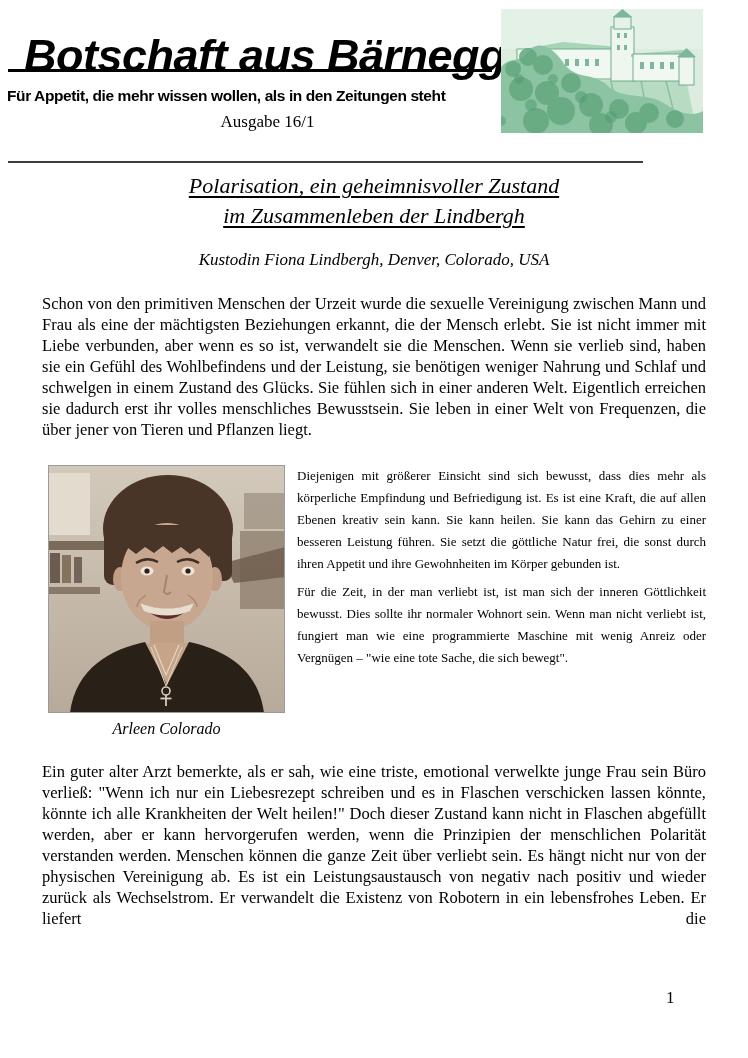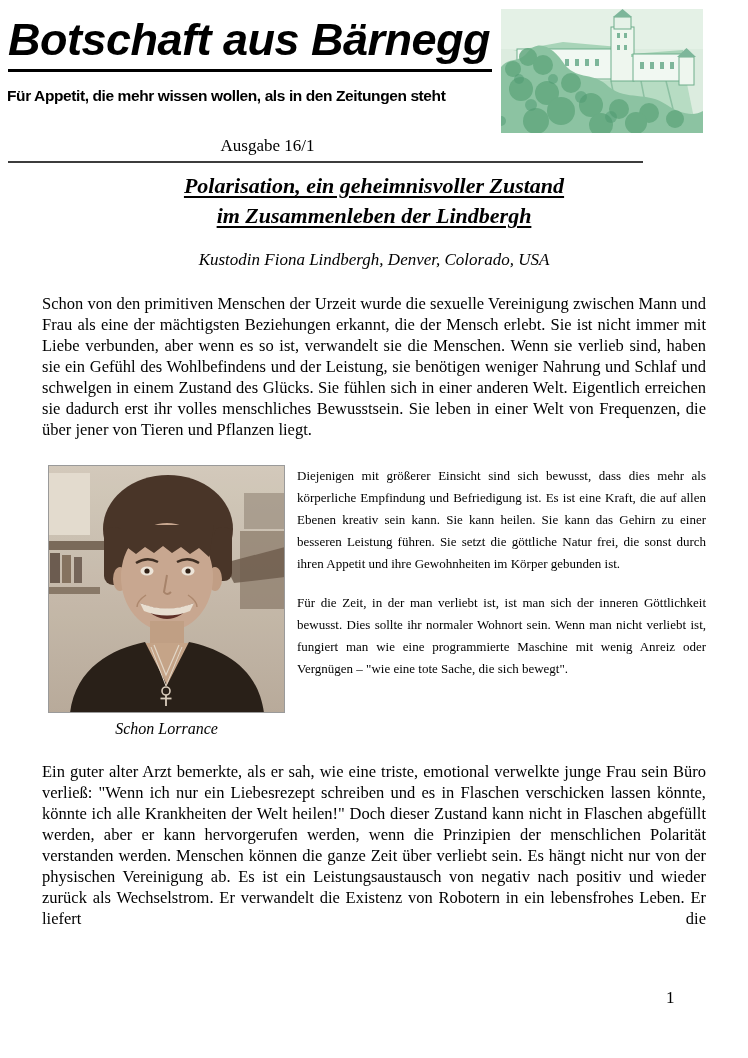--- a/index.html
+++ b/index.html
@@ -3,54 +3,54 @@
 <meta charset="utf-8">
 <style>
   html,body{margin:0;padding:0;background:#fff;}
   .page{
     position:relative;width:748px;height:1058px;background:#ffffff;
     font-family:"Liberation Serif",serif;color:#000;overflow:hidden;
   }
   
   .masthead{position:relative;height:148px;}
   .mast-title{
-    position:absolute;left:8px;top:14px;margin:0;
+    position:absolute;left:8px;top:14px;margin:16px;
     font-family:"Liberation Sans",sans-serif;font-weight:bold;font-style:italic;
     font-size:45px;letter-spacing:-0.5px;white-space:nowrap;
   }
   .mast-rule{position:absolute;left:8px;top:69px;width:484px;height:3px;background:#000;}
   .mast-subtitle{
     position:absolute;left:7px;top:87px;
     font-family:"Liberation Sans",sans-serif;font-weight:bold;
     font-size:15.5px;letter-spacing:-0.4px;white-space:nowrap;
   }
-  .mast-issue{position:absolute;left:0;top:112px;width:535px;text-align:center;font-size:17px;margin-top:24px;}
+  .mast-issue{position:absolute;left:0;top:112px;width:535px;text-align:center;font-size:17px;}
   .castle{position:absolute;left:501px;top:9px;width:202px;height:124px;}
   
   .divider{margin:13px 0 0 8px;width:635px;height:0;border-top:2px solid #3c3c3c;}
   
   .article-title{
-    margin:8px 42px 0;width:664px;text-align:center;font-weight:bold;
+    margin:8px 42px 0;width:664px;text-align:center;font-weight:normal;
     font-style:italic;font-size:22px;line-height:30px;
   }
   .atl{text-decoration:underline;text-decoration-thickness:2px;text-underline-offset:3px;}
   .byline{margin:19px 42px 12px;width:664px;text-align:center;font-style:italic;font-size:17px;}
   .body-par{
     margin:0 42px;width:664px;text-align:justify;
     font-size:16.5px;line-height:21px;
   }
   .intro{margin-top:23px;}
   
   .media-row{display:flex;margin:25px 42px 0 48px;}
   .photo-figure{margin:0;width:237px;flex:0 0 237px;}
   .portrait{display:block;width:237px;height:248px;}
   .caption{margin-top:7px;text-align:center;font-style:italic;font-size:16px;}
   .right-col{flex:1;margin-left:12px;text-align:justify;font-size:13px;line-height:22px;}
   .right-col p{margin:0;}
-  .right-col p + p{margin-top:17px;}
+  .right-col p + p{margin-top:6px;}
   
   .doctor{margin-top:23px;text-align-last:justify;}
   .page-number{position:absolute;left:666px;top:988px;font-size:17px;}
 </style>
 </head>
 <body>
 
 <div class="page">
 
   <header class="masthead">
@@ -196,21 +196,21 @@
 
           <polyline points="106,180 118,210 131,180" stroke="#e8ddcf" stroke-width="1.2" fill="none"></polyline>
           <polyline points="103,182 118,221 134,182" stroke="#e8ddcf" stroke-width="1" fill="none"></polyline>
           <circle cx="118" cy="226" r="4" stroke="#ded2c2" stroke-width="1.6" fill="none"></circle>
           <line x1="118" y1="230" x2="118" y2="241" stroke="#ded2c2" stroke-width="1.8"></line>
           <line x1="112.5" y1="233.5" x2="123.5" y2="233.5" stroke="#ded2c2" stroke-width="1.8"></line>
 
           <rect x="0" y="0" width="237" height="248" fill="#8a6f5a" opacity="0.06"></rect>
           <rect x="0.5" y="0.5" width="236" height="247" fill="none" stroke="#9a9a9a" stroke-width="1"></rect>
         </svg>
-        <figcaption class="caption">Schon Lorrance</figcaption>
+        <figcaption class="caption">Arleen Colorado</figcaption>
       </figure>
 
       <div class="right-col">
         <p>Diejenigen mit größerer Einsicht sind sich bewusst, dass dies mehr als körperliche Empfindung und Befriedigung ist. Es ist eine Kraft, die auf allen Ebenen kreativ sein kann. Sie kann heilen. Sie kann das Gehirn zu einer besseren Leistung führen. Sie setzt die göttliche Natur frei, die sonst durch ihren Appetit und ihre Gewohnheiten im Körper gebunden ist.</p>
         <p>Für die Zeit, in der man verliebt ist, ist man sich der inneren Göttlichkeit bewusst. Dies sollte ihr normaler Wohnort sein. Wenn man nicht verliebt ist, fungiert man wie eine programmierte Maschine mit wenig Anreiz oder Vergnügen – "wie eine tote Sache, die sich bewegt".</p>
       </div>
     </section>
 
     <p class="body-par doctor">Ein guter alter Arzt bemerkte, als er sah, wie eine triste, emotional verwelkte junge Frau sein Büro verließ: "Wenn ich nur ein Liebesrezept schreiben und es in Flaschen verschicken lassen könnte, könnte ich alle Krankheiten der Welt heilen!" Doch dieser Zustand kann nicht in Flaschen abgefüllt werden, aber er kann hervorgerufen werden, wenn die Prinzipien der menschlichen Polarität verstanden werden. Menschen können die ganze Zeit über verliebt sein. Es hängt nicht nur von der physischen Vereinigung ab. Es ist ein Leistungsaustausch von negativ nach positiv und wieder zurück als Wechselstrom. Er verwandelt die Existenz von Robotern in ein lebensfrohes Leben. Er liefert die</p>
   </main>

